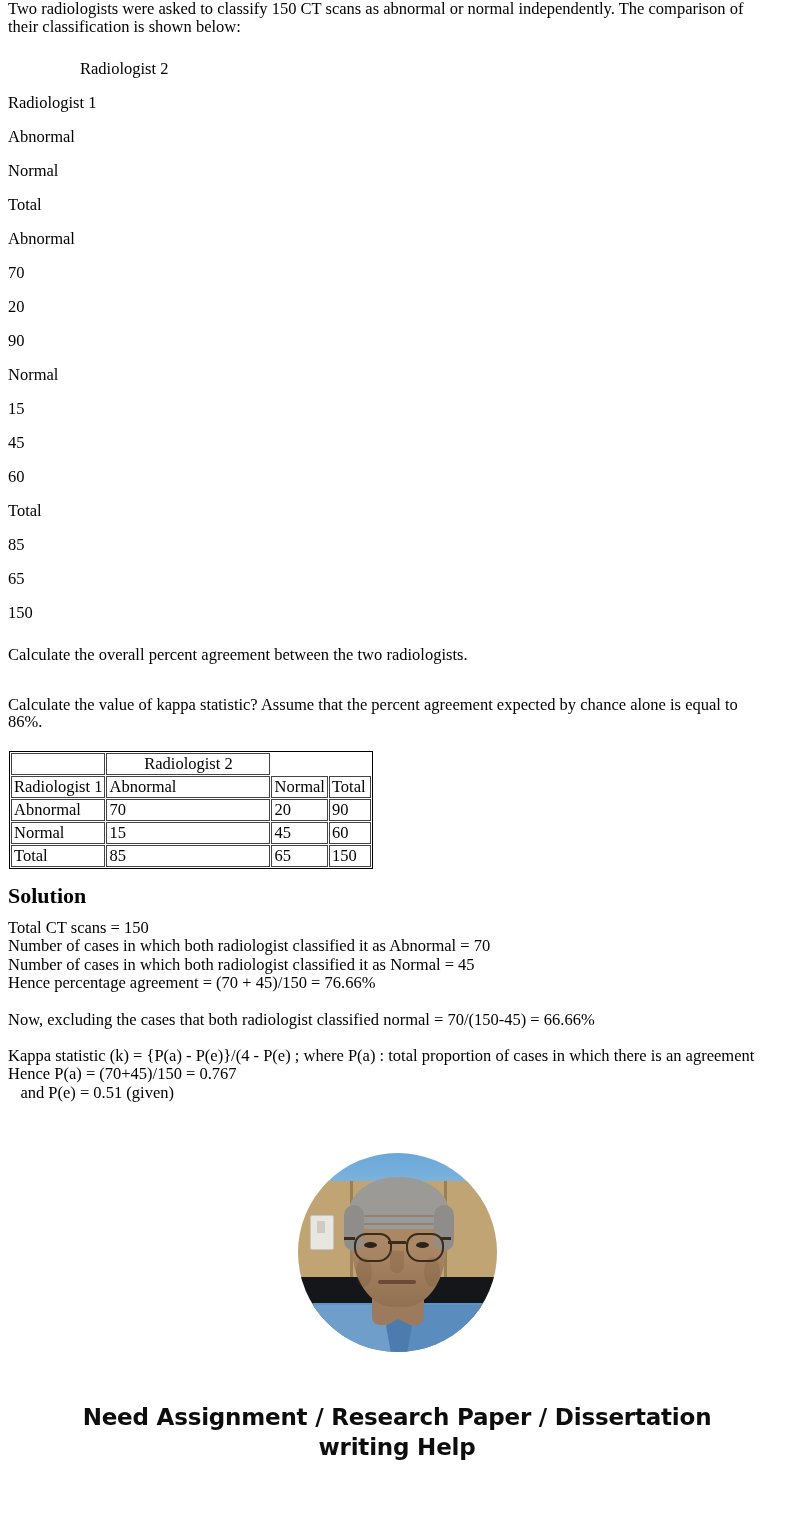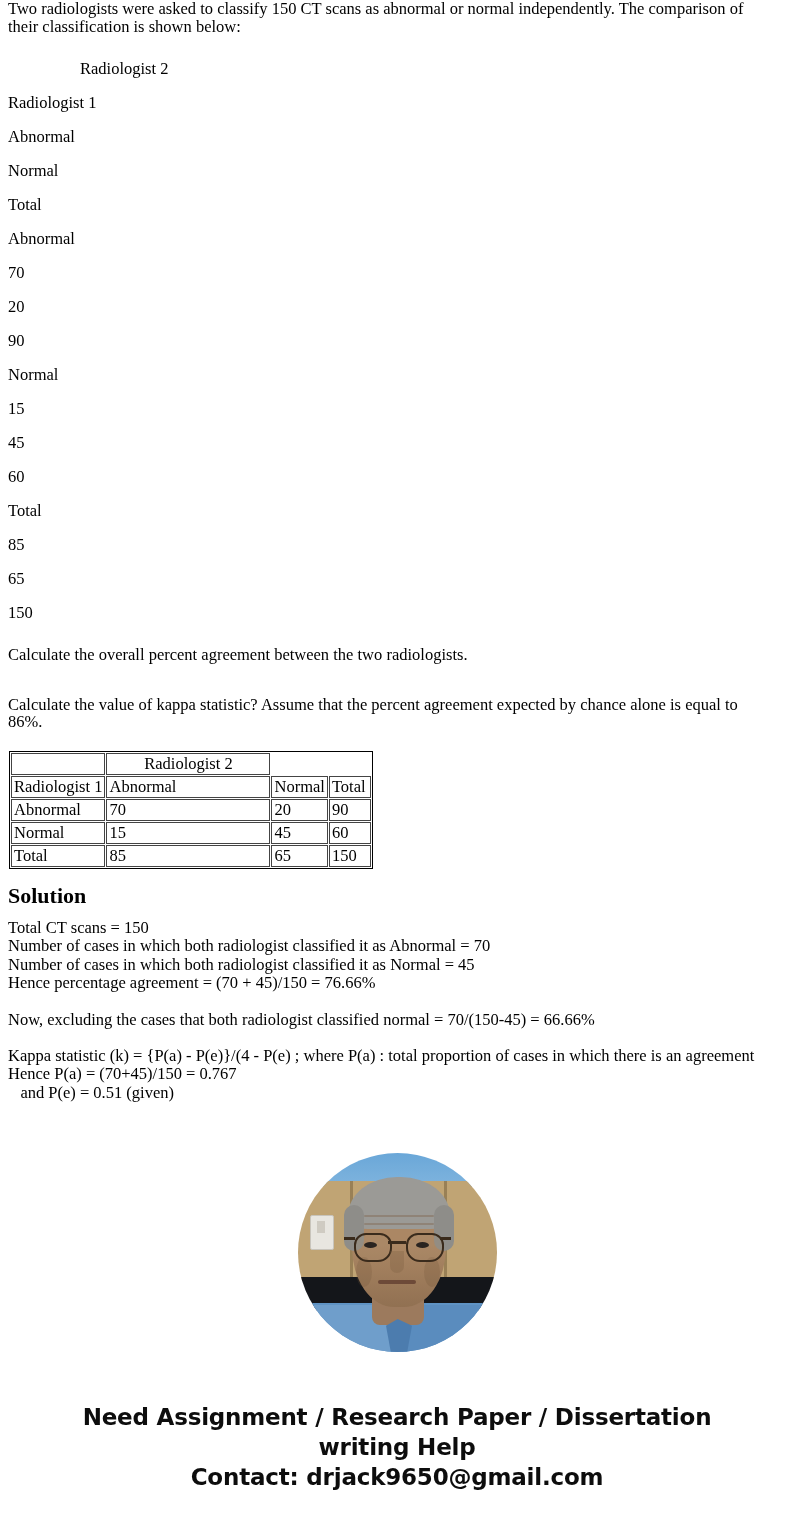--- a/index.html
+++ b/index.html
@@ -491,16 +491,15 @@
       <div class="ph-eye-l"></div>
       <div class="ph-eye-r"></div>
       <div class="ph-nose"></div>
       <div class="ph-mouth"></div>
     </div>
   </div>
 
   <div class="footer">
     <div class="fline">Need Assignment / Research Paper / Dissertation</div>
     <div class="fline">writing Help</div>
-    <div class="fline">Contact: drjack9650@gmail.com</div>
   </div>
 
 </div>
 
 </body></html>

